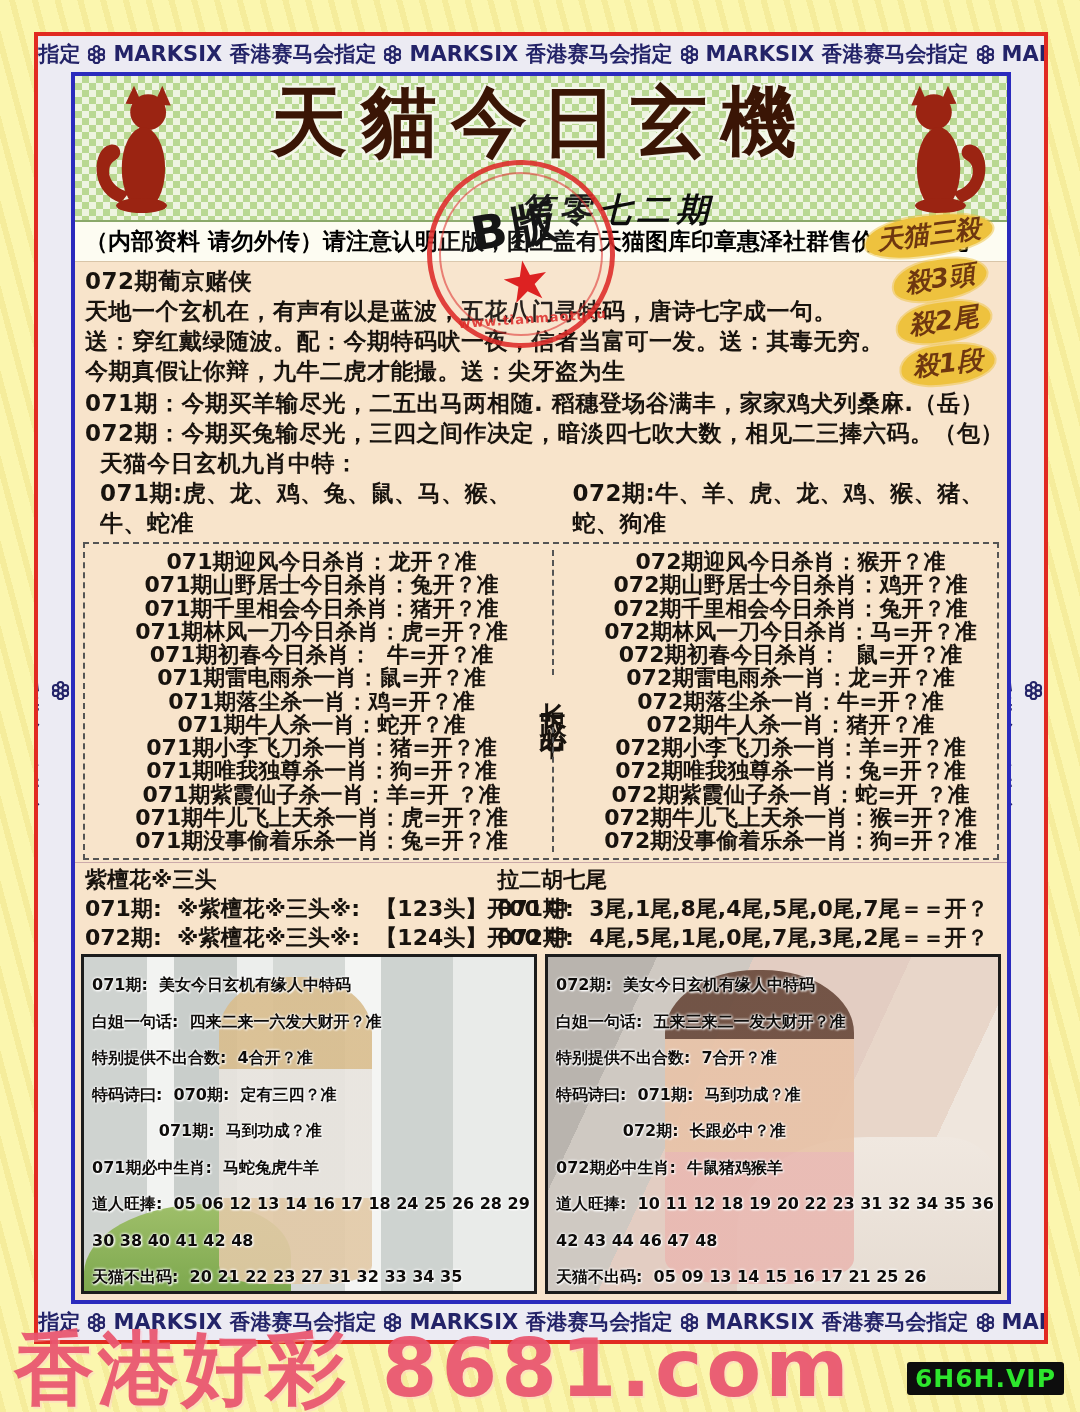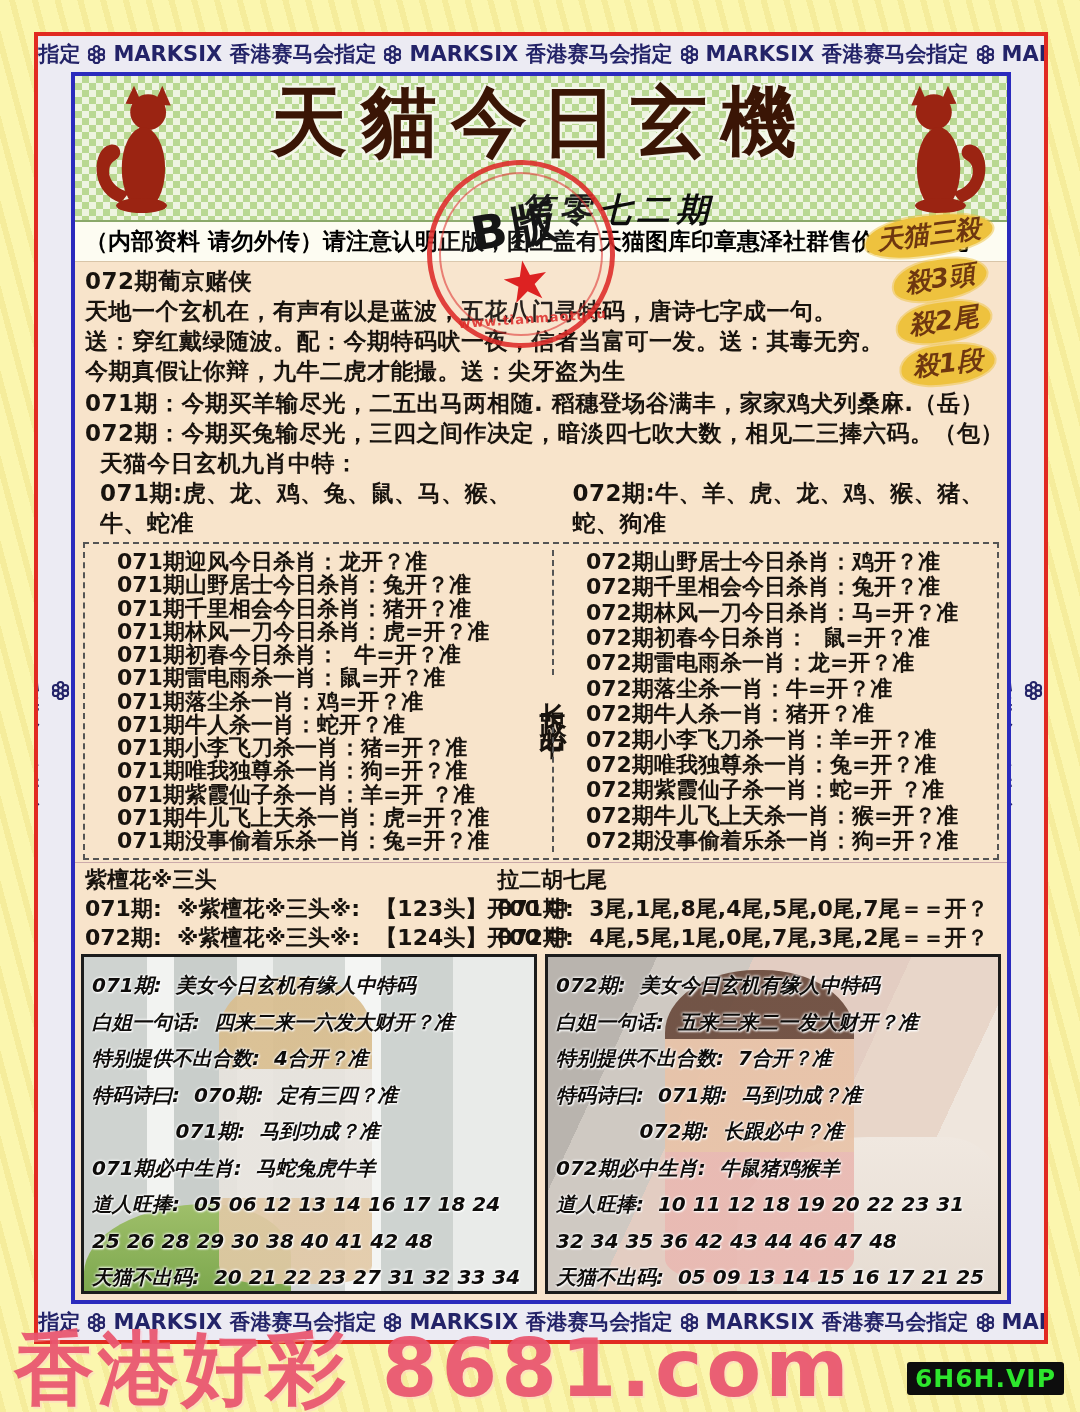--- a/index.html
+++ b/index.html
@@ -82,21 +82,21 @@
   .badge:nth-child(3){ transform:rotate(-8deg) translateX(-2px); }
   .badge:nth-child(4){ transform:rotate(-6deg) translateX(2px); }
 
   .history { flex:none; padding-left:10px; }
   .nine { flex:none; padding-left:25px; }
   .nine-row { display:flex; gap:38px; }
 
   
   .kill-box {
     flex:none; height:318px; margin:4px 8px 2px 8px; border:2px dashed #555;
-    display:flex; overflow:hidden; padding:6px 2px;
+    display:flex; overflow:hidden; padding:6px 2px;text-align:center;
   }
   .kill-col { flex:1; display:flex; flex-direction:column; justify-content:space-between; }
   .kill-col.left { padding-left:30px; }
   .kill-col.right { padding-left:6px; }
   .kill-line { font-size:22px; line-height:23px; color:#18130e; white-space:pre; }
   .kill-center { width:54px; flex:none; display:flex; flex-direction:column; align-items:center; }
   .vdash { width:0; border-left:2px dashed #555; flex:1; }
   .center-label { writing-mode:vertical-rl; text-orientation:upright; font-size:27px; letter-spacing:10px; color:#18130e; padding:6px 0; }
 
   
@@ -110,21 +110,21 @@
   .bottom-row { flex:1; display:flex; gap:8px; padding:2px 6px 6px 6px; min-height:0; }
   .photo-box { flex:1; border:3px solid #1c1c1c; position:relative; overflow:hidden; background:#ddd; }
   .photo-layer { position:absolute; inset:0; }
   .photo-left-bg { background:linear-gradient(90deg,#cfd3d0 0 14%,#f2f3f1 14% 20%,#c9cecb 20% 34%,#eceeec 34% 42%,#d5d9d6 42% 58%,#f4f5f3 58% 66%,#ced3d0 66% 82%,#e9ebe9 82% 100%); }
   .photo-left-bg::before { content:""; position:absolute; left:0; bottom:0; width:46%; height:26%; background:linear-gradient(180deg,#9fbf6a,#7da84e); border-radius:60% 40% 0 0/80% 60% 0 0; }
   .photo-left-bg::after { content:""; position:absolute; left:30%; top:6%; width:34%; height:92%; background:linear-gradient(180deg,#d9bd8d 0 30%,#e8e4de 30% 72%,#e2c9a6 72% 100%); border-radius:46% 46% 30% 30%/18% 18% 6% 6%; opacity:.9; }
   .photo-right-bg { background:linear-gradient(115deg,#b9b4ae 0 18%,#cfc9c2 18% 34%,#e3cdc2 34% 60%,#e8d6c9 60% 78%,#efe6dd 78% 100%); }
   .photo-right-bg::before { content:""; position:absolute; right:0; bottom:0; width:58%; height:46%; background:linear-gradient(180deg,#f0e8e0,#e6dcd2); border-radius:50% 20% 0 0/60% 30% 0 0; }
   .photo-right-bg::after { content:""; position:absolute; left:26%; top:4%; width:42%; height:94%; background:linear-gradient(180deg,#6a4a3c 0 22%,#e8c3a8 22% 58%,#e9b9b2 58% 100%); border-radius:48% 48% 35% 35%/20% 20% 8% 8%; opacity:.92; }
   .photo-text { position:relative; z-index:3; padding:10px 4px 0 8px; }
-  .bline { font-size:20px; line-height:36.5px; color:#0e0c0a; white-space:pre-wrap; text-shadow:0 0 3px #fff,0 0 3px #fff,1px 1px 2px #fff;font-style:italic; }
+  .bline { font-size:16px; line-height:36.5px; color:#0e0c0a; white-space:pre-wrap; text-shadow:0 0 3px #fff,0 0 3px #fff,1px 1px 2px #fff; }
 
   
   .wm-bottom {
     position:absolute; left:14px; top:1316px; z-index:9;
     font-size:80px; color:rgba(232,84,110,.92); letter-spacing:4px; white-space:nowrap;
     text-shadow:2px 2px 0 rgba(255,200,210,.4);
   }
   .corner-brand {
     position:absolute; right:16px; top:1362px; z-index:9;
     background:#0d0d0d; color:#2de62d; font-size:25px; padding:2px 8px; border-radius:3px; letter-spacing:1px;
@@ -288,20 +288,21 @@
             <div class="kill-line">071期紫霞仙子杀一肖：羊=开 ？准</div>
             <div class="kill-line">071期牛儿飞上天杀一肖：虎=开？准</div>
             <div class="kill-line">071期没事偷着乐杀一肖：兔=开？准</div>
           </div>
         <div class="kill-center">
           <div class="vdash"></div>
           <div class="center-label">长跟必中</div>
           <div class="vdash"></div>
         </div>
         <div class="kill-col right">
+            <div class="kill-line">072期迎风今日杀肖：猴开？准</div>
             <div class="kill-line">072期山野居士今日杀肖：鸡开？准</div>
             <div class="kill-line">072期千里相会今日杀肖：兔开？准</div>
             <div class="kill-line">072期林风一刀今日杀肖：马=开？准</div>
             <div class="kill-line">072期初春今日杀肖：  鼠=开？准</div>
             <div class="kill-line">072期雷电雨杀一肖：龙=开？准</div>
             <div class="kill-line">072期落尘杀一肖：牛=开？准</div>
             <div class="kill-line">072期牛人杀一肖：猪开？准</div>
             <div class="kill-line">072期小李飞刀杀一肖：羊=开？准</div>
             <div class="kill-line">072期唯我独尊杀一肖：兔=开？准</div>
             <div class="kill-line">072期紫霞仙子杀一肖：蛇=开 ？准</div>

